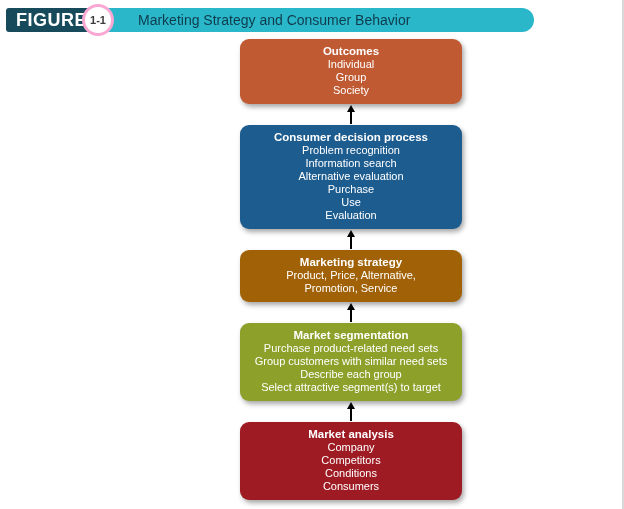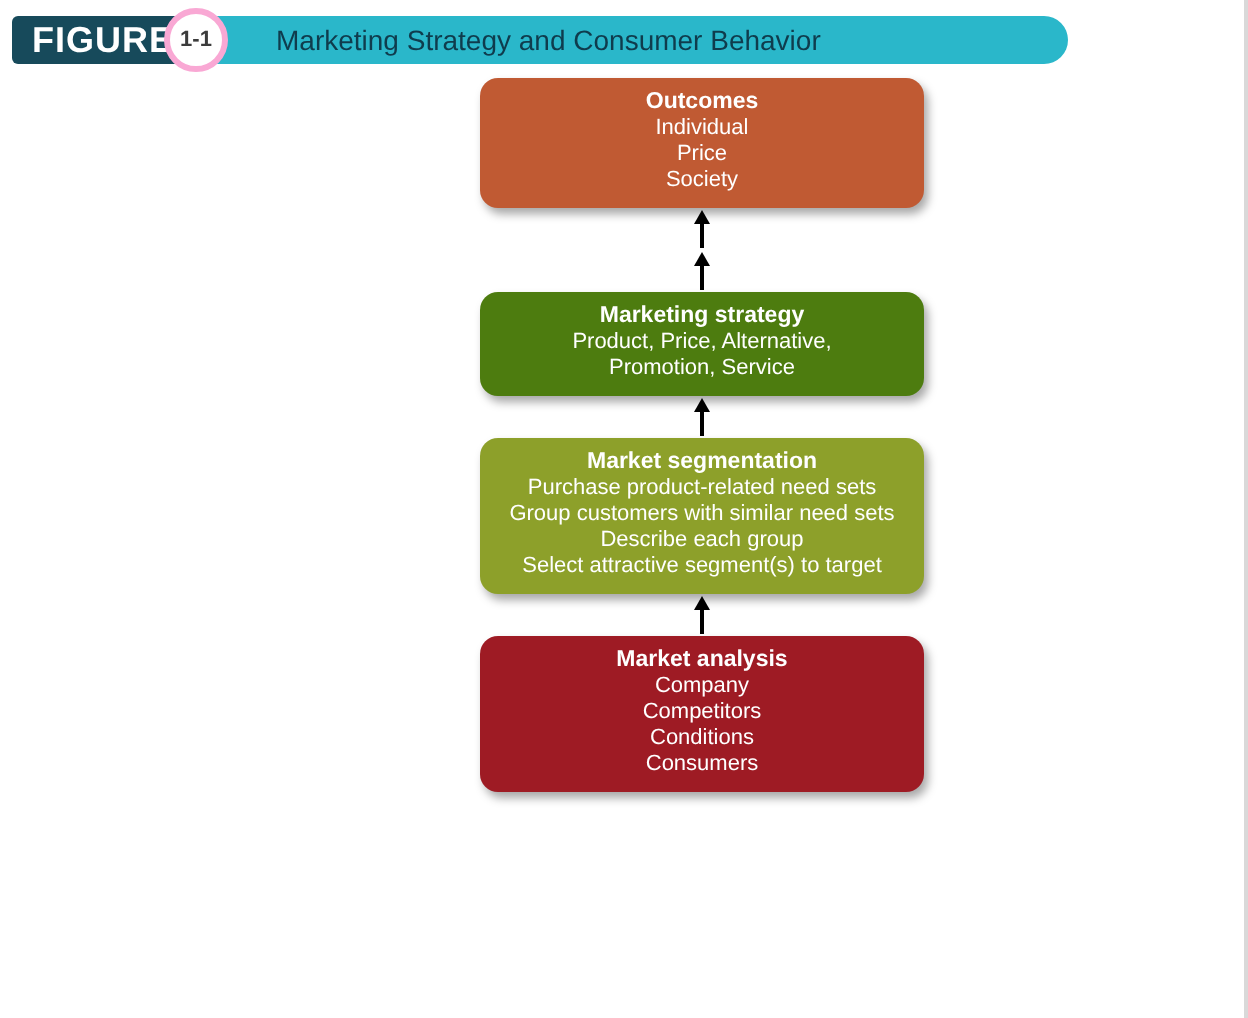--- a/index.html
+++ b/index.html
@@ -108,37 +108,48 @@
     <div class="fig-label">FIGURE</div>
     <div class="fig-num">1-1</div>
   </div>
 
   <div class="stack">
 
     <section class="box" style="background-color: rgb(192, 90, 51);">
       <h3 class="box-title">Outcomes</h3>
       <div class="box-lines">
           <div class="line">Individual</div>
-          <div class="line">Price</div>
+          <div class="line">Group</div>
           <div class="line">Society</div>
         </div>
     </section>
 
     <div class="arrow">
       <div class="head"></div>
       <div class="stem"></div>
     </div>
 
+    <section class="box" style="background-color: rgb(29, 92, 143);">
+      <h3 class="box-title">Consumer decision process</h3>
+      <div class="box-lines">
+          <div class="line">Problem recognition</div>
+          <div class="line">Information search</div>
+          <div class="line">Alternative evaluation</div>
+          <div class="line">Purchase</div>
+          <div class="line">Use</div>
+          <div class="line">Evaluation</div>
+        </div>
+    </section>
 
     <div class="arrow">
       <div class="head"></div>
       <div class="stem"></div>
     </div>
 
-    <section class="box" style="background-color: #4d7c0f;">
+    <section class="box" style="background-color: #a16207;">
       <h3 class="box-title">Marketing strategy</h3>
       <div class="box-lines">
           <div class="line">Product, Price, Alternative,</div>
           <div class="line">Promotion, Service</div>
         </div>
     </section>
 
     <div class="arrow">
       <div class="head"></div>
       <div class="stem"></div>

